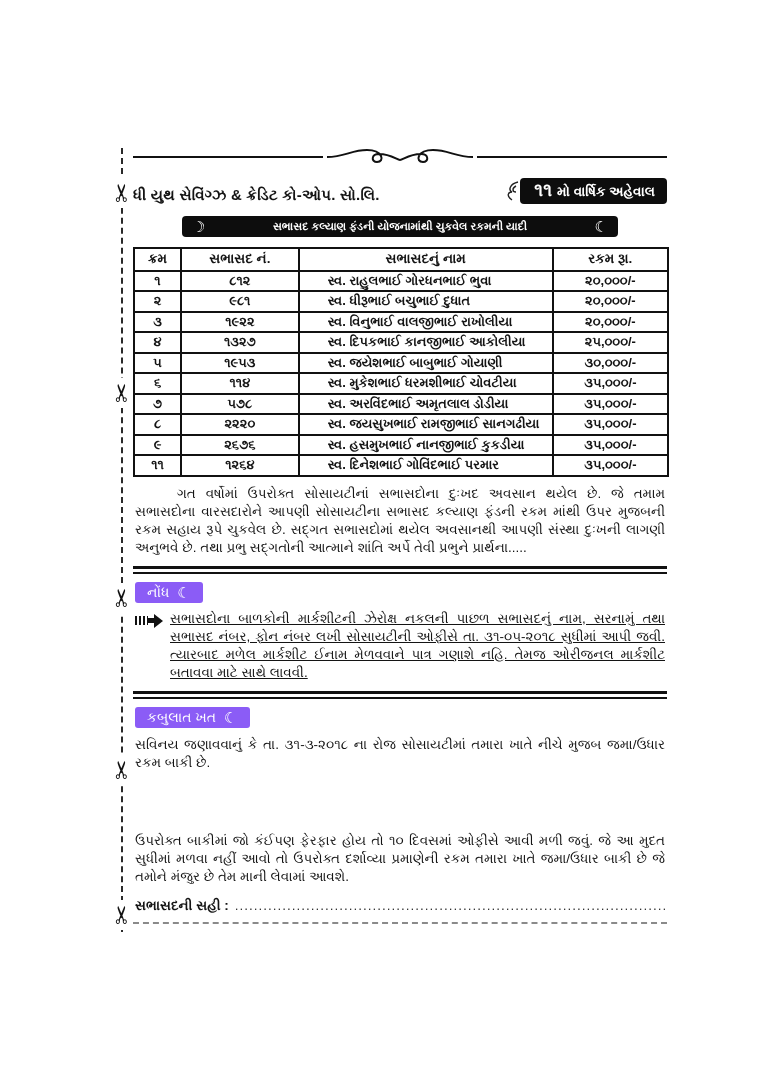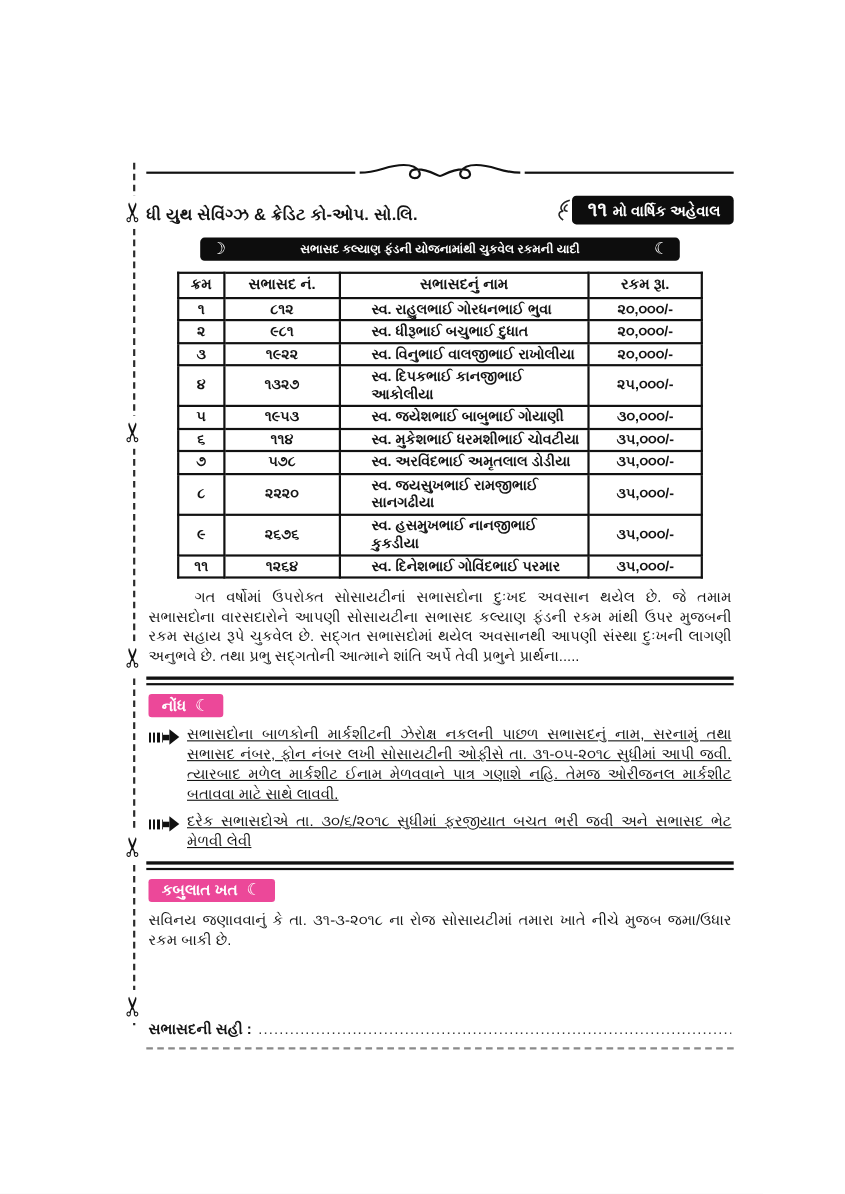--- a/index.html
+++ b/index.html
@@ -37,33 +37,33 @@
 
   .title-bar{
     margin:12px auto 0;width:416px;background:#0d0d0d;color:#fff;border-radius:4px;
     display:flex;align-items:center;justify-content:space-between;
     padding:3px 10px;font-weight:bold;
   }
   .title-text{font-size:11px;flex:1;text-align:center;}
   .moon{font-size:15px;line-height:1;}
 
   
-  table.members{width:478px;margin:10px auto 0;border-collapse:collapse;font-weight:bold;font-size:13px;}
+  table.members{width:536px;margin:10px auto 0;border-collapse:collapse;font-weight:bold;font-size:13px;}
   table.members th,table.members td{border:2px solid #111;padding:1px 4px;line-height:16.5px;text-align:center;}
   table.members th{font-size:13.5px;padding:2px 4px;}
   table.members td.name-cell{text-align:left;padding-left:28px;}
 
   .para{font-size:13.5px;line-height:18px;text-align:justify;margin:8px 2px 0;}
   .para.indent{text-indent:42px;}
 
   .double-rule{height:3px;border-top:3px solid #111;border-bottom:2px solid #111;margin:9px 0 8px;}
 
   .badge-label{
-    display:inline-flex;align-items:center;gap:8px;background:#ec4899;color:#fff;
-    font-weight:bold;font-size:14px;border-radius:3px;padding:2px 12px;margin-left:2px;
+    display:inline-flex;align-items:center;gap:8px;background:#8b5cf6;color:#fff;
+    font-weight:normal;font-size:14px;border-radius:3px;padding:2px 12px;margin-left:2px;
   }
 
   .note-item{display:flex;gap:7px;margin:7px 2px 0;align-items:flex-start;}
   .bullet{flex:0 0 auto;display:inline-flex;align-items:center;margin-top:4px;}
   .bullet-bars{width:13px;height:9px;background:repeating-linear-gradient(90deg,#111 0 2px,transparent 2px 4px);}
   .bullet-stem{width:6px;height:5px;background:#111;}
   .bullet-tip{width:0;height:0;border-left:9px solid #111;border-top:7px solid transparent;border-bottom:7px solid transparent;}
   .note-text{font-size:13.5px;line-height:18px;text-align:justify;text-decoration:underline;}
 
   .gap{height:52px;}
@@ -204,42 +204,35 @@
 
       <div class="note-item">
         <span class="bullet">
           <span class="bullet-bars"></span>
           <span class="bullet-stem"></span>
           <span class="bullet-tip"></span>
         </span>
         <span class="note-text">સભાસદોના બાળકોની માર્કશીટની ઝેરોક્ષ નકલની પાછળ સભાસદનું નામ, સરનામું તથા સભાસદ નંબર, ફોન નંબર લખી સોસાયટીની ઓફીસે તા. ૩૧-૦૫-૨૦૧૮ સુધીમાં આપી જવી. ત્યારબાદ મળેલ માર્કશીટ ઈનામ મેળવવાને પાત્ર ગણાશે નહિ. તેમજ ઓરીજનલ માર્કશીટ બતાવવા માટે સાથે લાવવી.</span>
       </div>
 
-      <div class="note-item">
-        <span class="bullet">
-          <span class="bullet-bars"></span>
-          <span class="bullet-stem"></span>
-          <span class="bullet-tip"></span>
-        </span>
-        <span class="note-text">દરેક સભાસદોએ તા. ૩૦/૬/૨૦૧૮ સુધીમાં ફરજીયાત બચત ભરી જવી અને સભાસદ ભેટ મેળવી લેવી</span>
-      </div>
     </div>
 
     <div class="double-rule"></div>
 
     <div>
       <div class="badge-label">
         <span>કબુલાત ખત</span>
         <span class="moon">☾</span>
       </div>
 
       <p class="para">સવિનય જણાવવાનું કે તા. ૩૧-૩-૨૦૧૮ ના રોજ સોસાયટીમાં તમારા ખાતે નીચે મુજબ જમા/ઉધાર રકમ બાકી છે.</p>
 
       <div class="gap"></div>
 
+      <p class="para">ઉપરોક્ત બાકીમાં જો કંઈપણ ફેરફાર હોય તો ૧૦ દિવસમાં ઓફીસે આવી મળી જવું. જે આ મુદત સુધીમાં મળવા નહીં આવો તો ઉપરોક્ત દર્શાવ્યા પ્રમાણેની રકમ તમારા ખાતે જમા/ઉધાર બાકી છે જે તમોને મંજુર છે તેમ માની લેવામાં આવશે.</p>
 
       <div class="sig-row">
         <span>સભાસદની સહી :</span>
         <span class="sig-dots">....................................................................................................................................</span>
       </div>
 
       <div class="dashed-sep"></div>
 
     </div>
 

